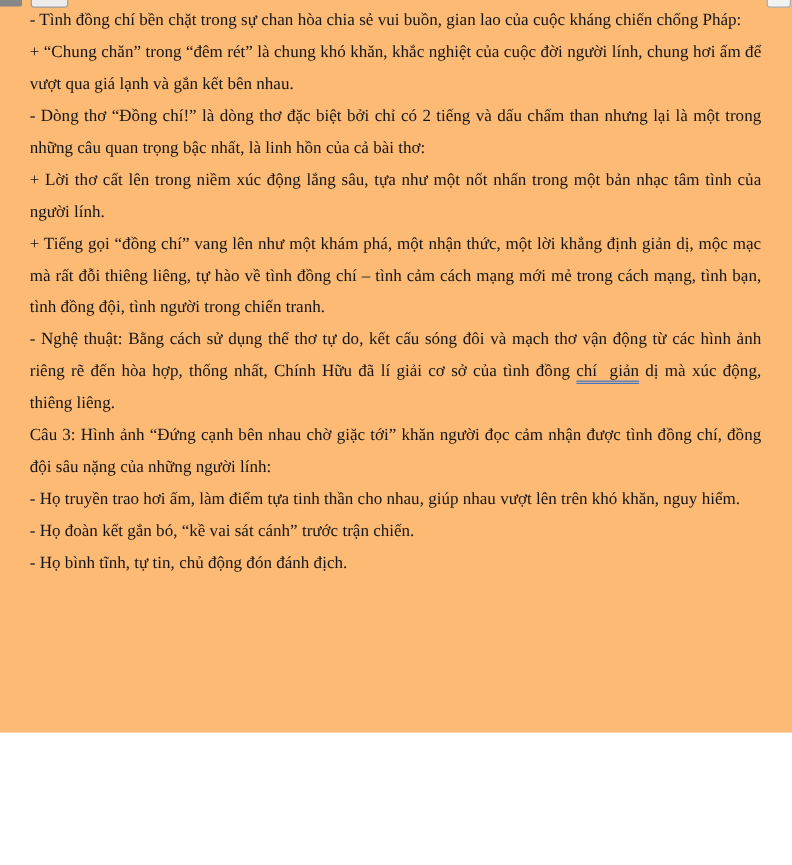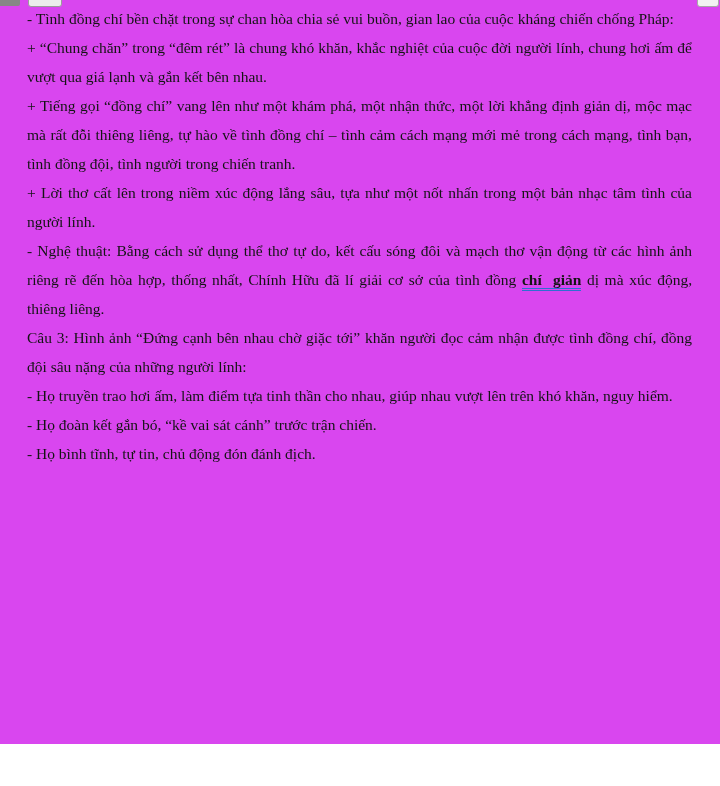--- a/index.html
+++ b/index.html
@@ -6,22 +6,22 @@
     margin: 0;
     padding: 0;
     width: 720px;
     height: 786px;
     background: #ffffff;
     overflow: hidden;
   }
   .screen {
     position: relative;
     width: 720px;
-    height: 744px;
-    background: #d946ef;
+    height: 666px;
+    background: #fdba74;
   }
   
   .remnant-left {
     position: absolute;
     left: 0; top: 0;
     width: 20px; height: 6px;
     background: #878787;
     border-bottom-right-radius: 2px;
   }
   .remnant-mid {
@@ -57,35 +57,35 @@
   .doc p { margin: 0; }
   .sp-none   { margin-top: 0; }
   .sp-small  { margin-top: 3px; }
   .sp-medium { margin-top: 7px; }
   .sp-large  { margin-top: 21px; }
   .run-bold { font-weight: normal; }
   .run-grammar {
     white-space: pre-wrap;
     border-bottom: 3px double #2e6fd0;
     padding-bottom: 0px;
-    font-weight: bold;
   }
 </style>
 </head>
 <body>
 
 <div class="screen">
   <div class="remnant-left"></div>
   <div class="remnant-mid"></div>
   <div class="remnant-right"></div>
 
   <div class="doc">
       <p class="sp-none"><span>- Tình đồng chí bền chặt trong sự chan hòa chia sẻ vui buồn, gian lao của cuộc kháng chiến chống Pháp:</span></p>
       <p class="sp-none"><span>+ “Chung chăn” trong “đêm rét” là chung khó khăn, khắc nghiệt của cuộc đời người lính, chung hơi ấm để vượt qua giá lạnh và gắn kết bên nhau.</span></p>
+      <p class="sp-large"><span>- Dòng thơ “Đồng chí!” là dòng thơ đặc biệt bởi chỉ có 2 tiếng và dấu chấm than nhưng lại là một trong những câu quan trọng bậc nhất, là linh hồn của cả bài thơ:</span></p>
+      <p class="sp-medium"><span>+ Lời thơ cất lên trong niềm xúc động lắng sâu, tựa như một nốt nhấn trong một bản nhạc tâm tình của người lính.</span></p>
       <p class="sp-medium"><span>+ Tiếng gọi “đồng chí” vang lên như một khám phá, một nhận thức, một lời khẳng định giản dị, mộc mạc mà rất đỗi thiêng liêng, tự hào về tình đồng chí – tình cảm cách mạng mới mẻ trong cách mạng, tình bạn, tình đồng đội, tình người trong chiến tranh.</span></p>
-      <p class="sp-medium"><span>+ Lời thơ cất lên trong niềm xúc động lắng sâu, tựa như một nốt nhấn trong một bản nhạc tâm tình của người lính.</span></p>
       <p class="sp-small"><span>- Nghệ thuật: Bằng cách sử dụng thể thơ tự do, kết cấu sóng đôi và mạch thơ vận động từ các hình ảnh riêng rẽ đến hòa hợp, thống nhất, Chính Hữu đã lí giải cơ sở của tình đồng </span><span class="run-grammar">chí  giản</span><span> dị mà xúc động, thiêng liêng.</span></p>
       <p class="sp-medium"><span class="run-bold">Câu 3:</span><span> Hình ảnh “Đứng cạnh bên nhau chờ giặc tới” khăn người đọc cảm nhận được tình đồng chí, đồng đội sâu nặng của những người lính:</span></p>
       <p class="sp-small"><span>- Họ truyền trao hơi ấm, làm điểm tựa tinh thần cho nhau, giúp nhau vượt lên trên khó khăn, nguy hiểm.</span></p>
       <p class="sp-small"><span>- Họ đoàn kết gắn bó, “kề vai sát cánh” trước trận chiến.</span></p>
       <p class="sp-medium"><span>- Họ bình tĩnh, tự tin, chủ động đón đánh địch.</span></p>
     </div>
 </div>
 
 </body></html>

